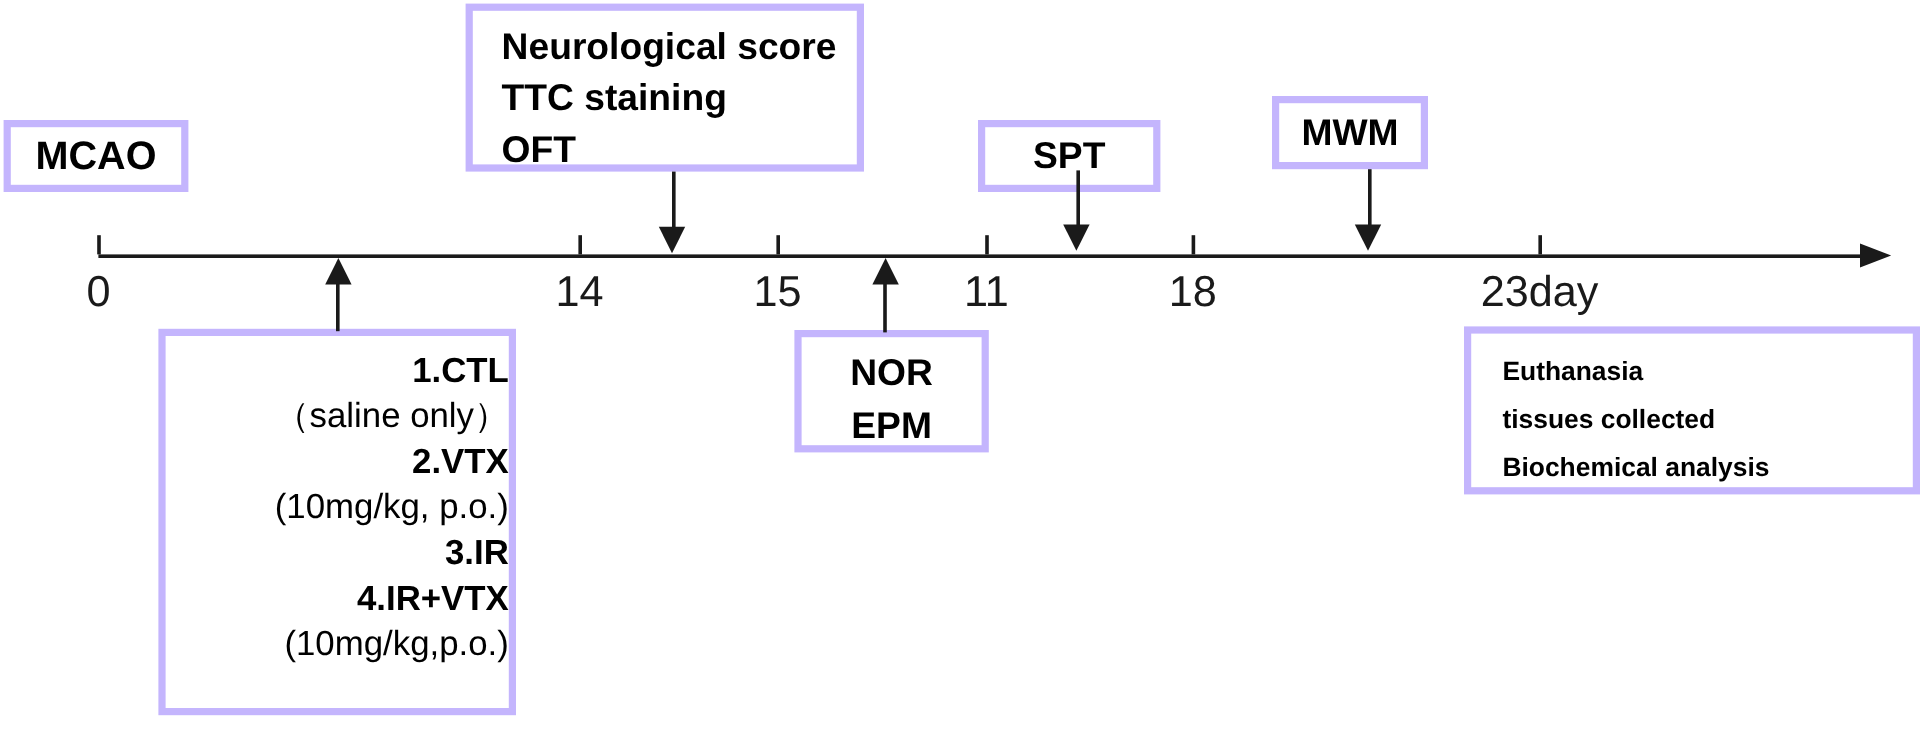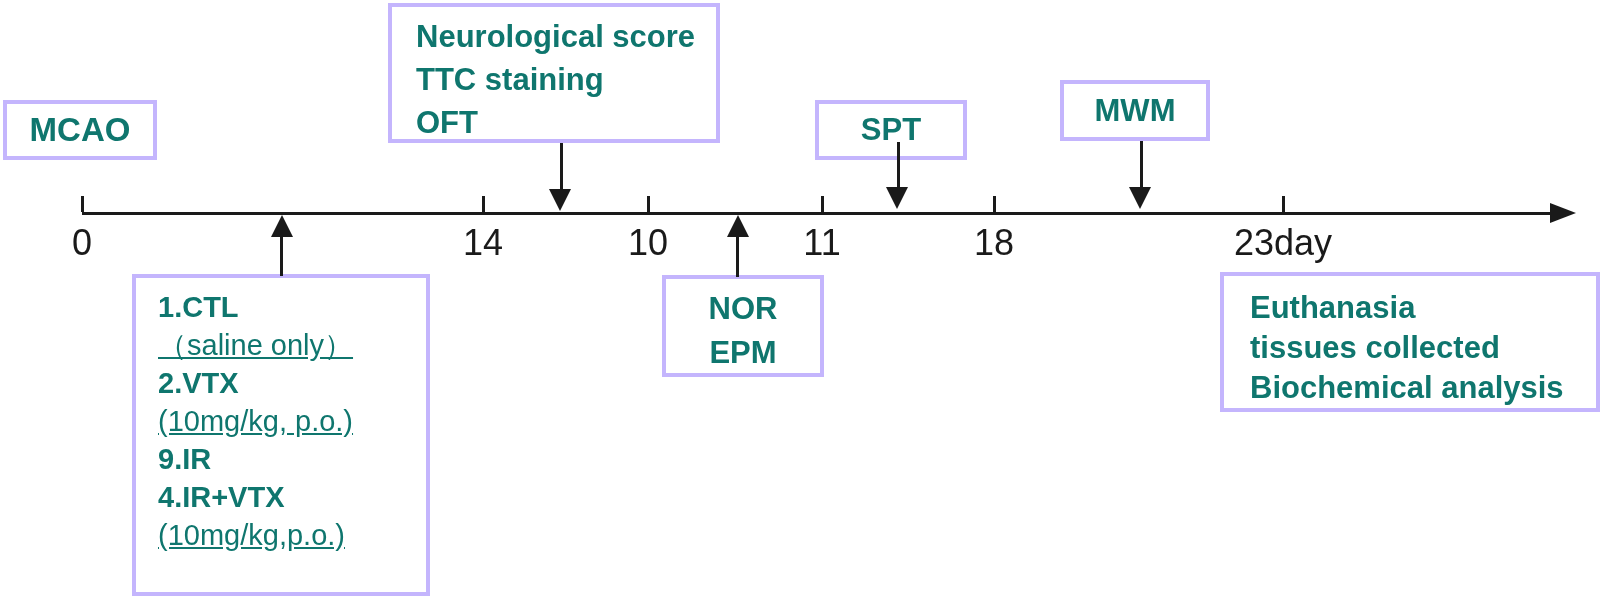--- a/index.html
+++ b/index.html
@@ -13,22 +13,22 @@
     height: 613px;
     background: #ffffff;
     font-family: "Liberation Sans", "DejaVu Sans", sans-serif;
     color: #1a1a1a;
     overflow: hidden;
   }
   .box {
     position: absolute;
     box-sizing: border-box;
     background: #ffffff;
-    border: 4px solid #c4b5fd;
-    color: #0f766e;
+    border: 6px solid #c4b5fd;
+    color: #000000;
   }
   .center-box {
     display: flex;
     align-items: center;
     justify-content: center;
   }
 
   
   #box-mcao {
     left: 3px; top: 100px; width: 154px; height: 60px;
@@ -37,41 +37,41 @@
   #box-day14 {
     left: 388px; top: 3px; width: 332px; height: 140px;
     padding: 8px 0 0 24px;
     font-size: 31px; font-weight: bold; line-height: 43px;
   }
   #box-spt {
     left: 815px; top: 100px; width: 152px; height: 60px;
     font-size: 31px; font-weight: bold;
   }
   #box-mwm {
-    left: 1060px; top: 80px; width: 150px; height: 61px;
+    left: 1060px; top: 80px; width: 130px; height: 61px;
     font-size: 31px; font-weight: bold;
   }
   #box-nor-epm {
     left: 662px; top: 275px; width: 162px; height: 102px;
     padding-top: 8px;
     font-size: 31px; font-weight: bold; line-height: 44px;
     text-align: center;
   }
   #box-endpoint {
     left: 1220px; top: 272px; width: 380px; height: 140px;
     padding: 12px 0 0 26px;
-    font-size: 31px; font-weight: bold; line-height: 40px;
+    font-size: 22px; font-weight: bold; line-height: 40px;
   }
   #box-groups {
     left: 132px; top: 274px; width: 298px; height: 322px;
     padding: 10px 0 0 22px;
-    font-size: 29px; line-height: 38px;
+    font-size: 29px; line-height: 38px; text-align: right;
   }
   #box-groups .gname { font-weight: bold; }
-  #box-groups .gdose { font-weight: normal; text-decoration: underline; }
+  #box-groups .gdose { font-weight: normal; }
 
   
   .tl-line {
     position: absolute;
     left: 82px; top: 212px;
     width: 1472px; height: 3px;
     background: #1a1a1a;
   }
   .tri-right {
     position: absolute;
@@ -149,38 +149,38 @@
     <div>Euthanasia</div>
     <div>tissues collected</div>
     <div>Biochemical analysis</div>
   </div>
 
   <div class="box" id="box-groups">
     <div class="gname">1.CTL</div>
     <div class="gdose">（saline only）</div>
     <div class="gname">2.VTX</div>
     <div class="gdose">(10mg/kg, p.o.)</div>
-    <div class="gname">9.IR</div>
+    <div class="gname">3.IR</div>
     <div class="gname">4.IR+VTX</div>
     <div class="gdose">(10mg/kg,p.o.)</div>
   </div>
 
   <div class="tl-line"></div>
   <div class="tri-right"></div>
 
   <div class="tick" style="left:81px"></div>
   <div class="tick" style="left:482px"></div>
   <div class="tick" style="left:647px"></div>
   <div class="tick" style="left:821px"></div>
   <div class="tick" style="left:993px"></div>
   <div class="tick" style="left:1282px"></div>
 
   <div class="tick-label" style="left:82px">0</div>
   <div class="tick-label" style="left:483px">14</div>
-  <div class="tick-label" style="left:648px">10</div>
+  <div class="tick-label" style="left:648px">15</div>
   <div class="tick-label" style="left:822px">11</div>
   <div class="tick-label" style="left:994px">18</div>
   <div class="tick-label" style="left:1283px">23day</div>
 
   <div class="tri-up" style="left:271px; top:215px"></div>
   <div class="shaft-v" style="left:280px; top:234px; height:42px"></div>
 
   <div class="shaft-v" style="left:560px; top:143px; height:48px"></div>
   <div class="tri-down" style="left:549px; top:189px"></div>
 

